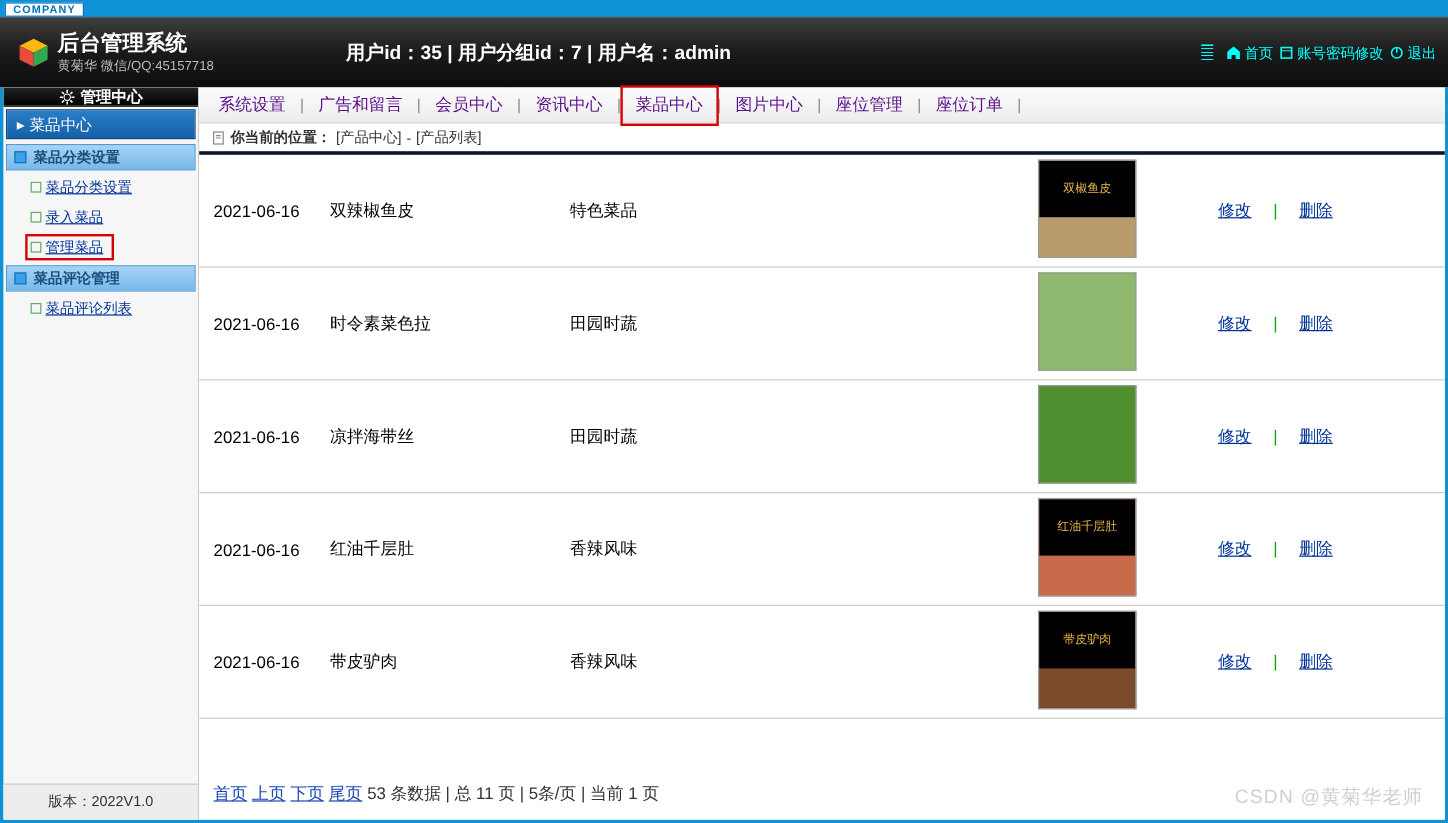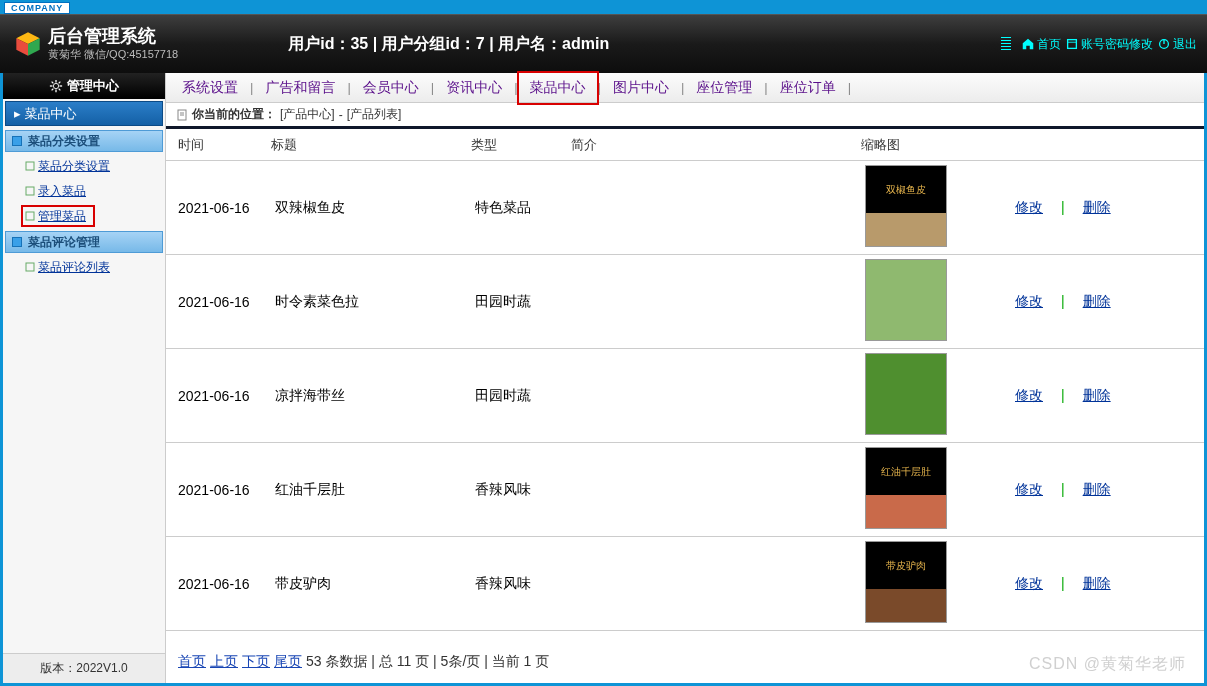--- a/index.html
+++ b/index.html
@@ -14,21 +14,21 @@
 .app-subtitle { font-size: 11px; color: #bbb; margin-top: 1px; }
 .title-wrap { display: flex; flex-direction: column; }
 .user-bar { margin-left: 110px; font-size: 16px; font-weight: bold; color: #fff; }
 .header-right { margin-left: auto; display: flex; gap: 4px; align-items: center; }
 .hr-btn { color: #0ff; font-size: 12px; cursor: pointer; display: flex; align-items: center; gap: 2px; }
 .hr-btn .icon { width: 14px; height: 14px; display: inline-block; }
 
 .main { display: flex; height: 613px; background: #fff; border: 3px solid #0E94D6; border-top: 0; }
 
 .sidebar { width: 163px; background: #F6F6F6; border-right: 1px solid #ccc; display: flex; flex-direction: column; }
-.side-head { height: 26px; background: linear-gradient(#222, #000); color: #fff; font-size: 13px; display: flex; align-items: center; justify-content: center; gap: 4px; font-weight: bold; border-bottom: 1px solid #000; }
+.side-head { height: 16px; background: linear-gradient(#222, #000); color: #fff; font-size: 13px; display: flex; align-items: center; justify-content: center; gap: 4px; font-weight: bold; border-bottom: 1px solid #000; }
 .gear { width: 14px; height: 14px; }
 .side-current { height: 25px; background: linear-gradient(#2B7EC8, #1460A6); color: #fff; font-size: 13px; display: flex; align-items: center; padding-left: 8px; gap: 4px; border: 1px solid #0b4a86; margin: 2px; }
 .side-group-h { height: 22px; background: linear-gradient(#A6D3F5, #77B9E8); border: 1px solid #4E9BD6; display: flex; align-items: center; padding-left: 6px; gap: 4px; font-size: 12px; color: #1b4e7a; font-weight: bold; margin: 2px; }
 .side-item { padding: 4px 0 4px 22px; font-size: 12px; }
 .side-item a { color: #003399; text-decoration: underline; cursor: pointer; }
 .side-item.active { position: relative; }
 .side-item.active::before { content: ""; position: absolute; left: 18px; top: 1px; width: 70px; height: 18px; border: 2px solid #D80000; pointer-events: none; }
 .side-item .doc-icon { width: 10px; height: 10px; display: inline-block; margin-right: 3px; vertical-align: -1px; }
 .version { margin-top: auto; text-align: center; font-size: 12px; color: #333; padding: 6px 0; border-top: 1px solid #ccc; background: #EDEDED; }
 
@@ -174,28 +174,20 @@
           <rect x="2" y="1" width="8" height="10" fill="none" stroke="#888"></rect>
           <line x1="4" y1="4" x2="8" y2="4" stroke="#888"></line>
           <line x1="4" y1="6" x2="8" y2="6" stroke="#888"></line>
         </svg>
       <b>你当前的位置：</b>
       <span>[产品中心]</span>
         <span>-</span>
         <span>[产品列表]</span>
     </div>
     <div class="grid">
-      <div class="ghead">
-        <div class="col-date">时间</div>
-        <div class="col-title">标题</div>
-        <div class="col-type">类型</div>
-        <div class="col-intro">简介</div>
-        <div class="col-thumb">缩略图</div>
-        <div class="col-op"></div>
-      </div>
       <div id="rows">
           <div class="grow">
             <div class="col-date">2021-06-16</div>
             <div class="col-title">双辣椒鱼皮</div>
             <div class="col-type">特色菜品</div>
             <div class="col-intro"></div>
             <div class="col-thumb"><span class="thumb" style="background:#B89A6B"><div class="tlabel">双椒鱼皮</div></span></div>
             <div class="col-op"><a class="op-link">修改</a><span class="op-sep">|</span><a class="op-link">删除</a></div>
           </div>
           <div class="grow">

